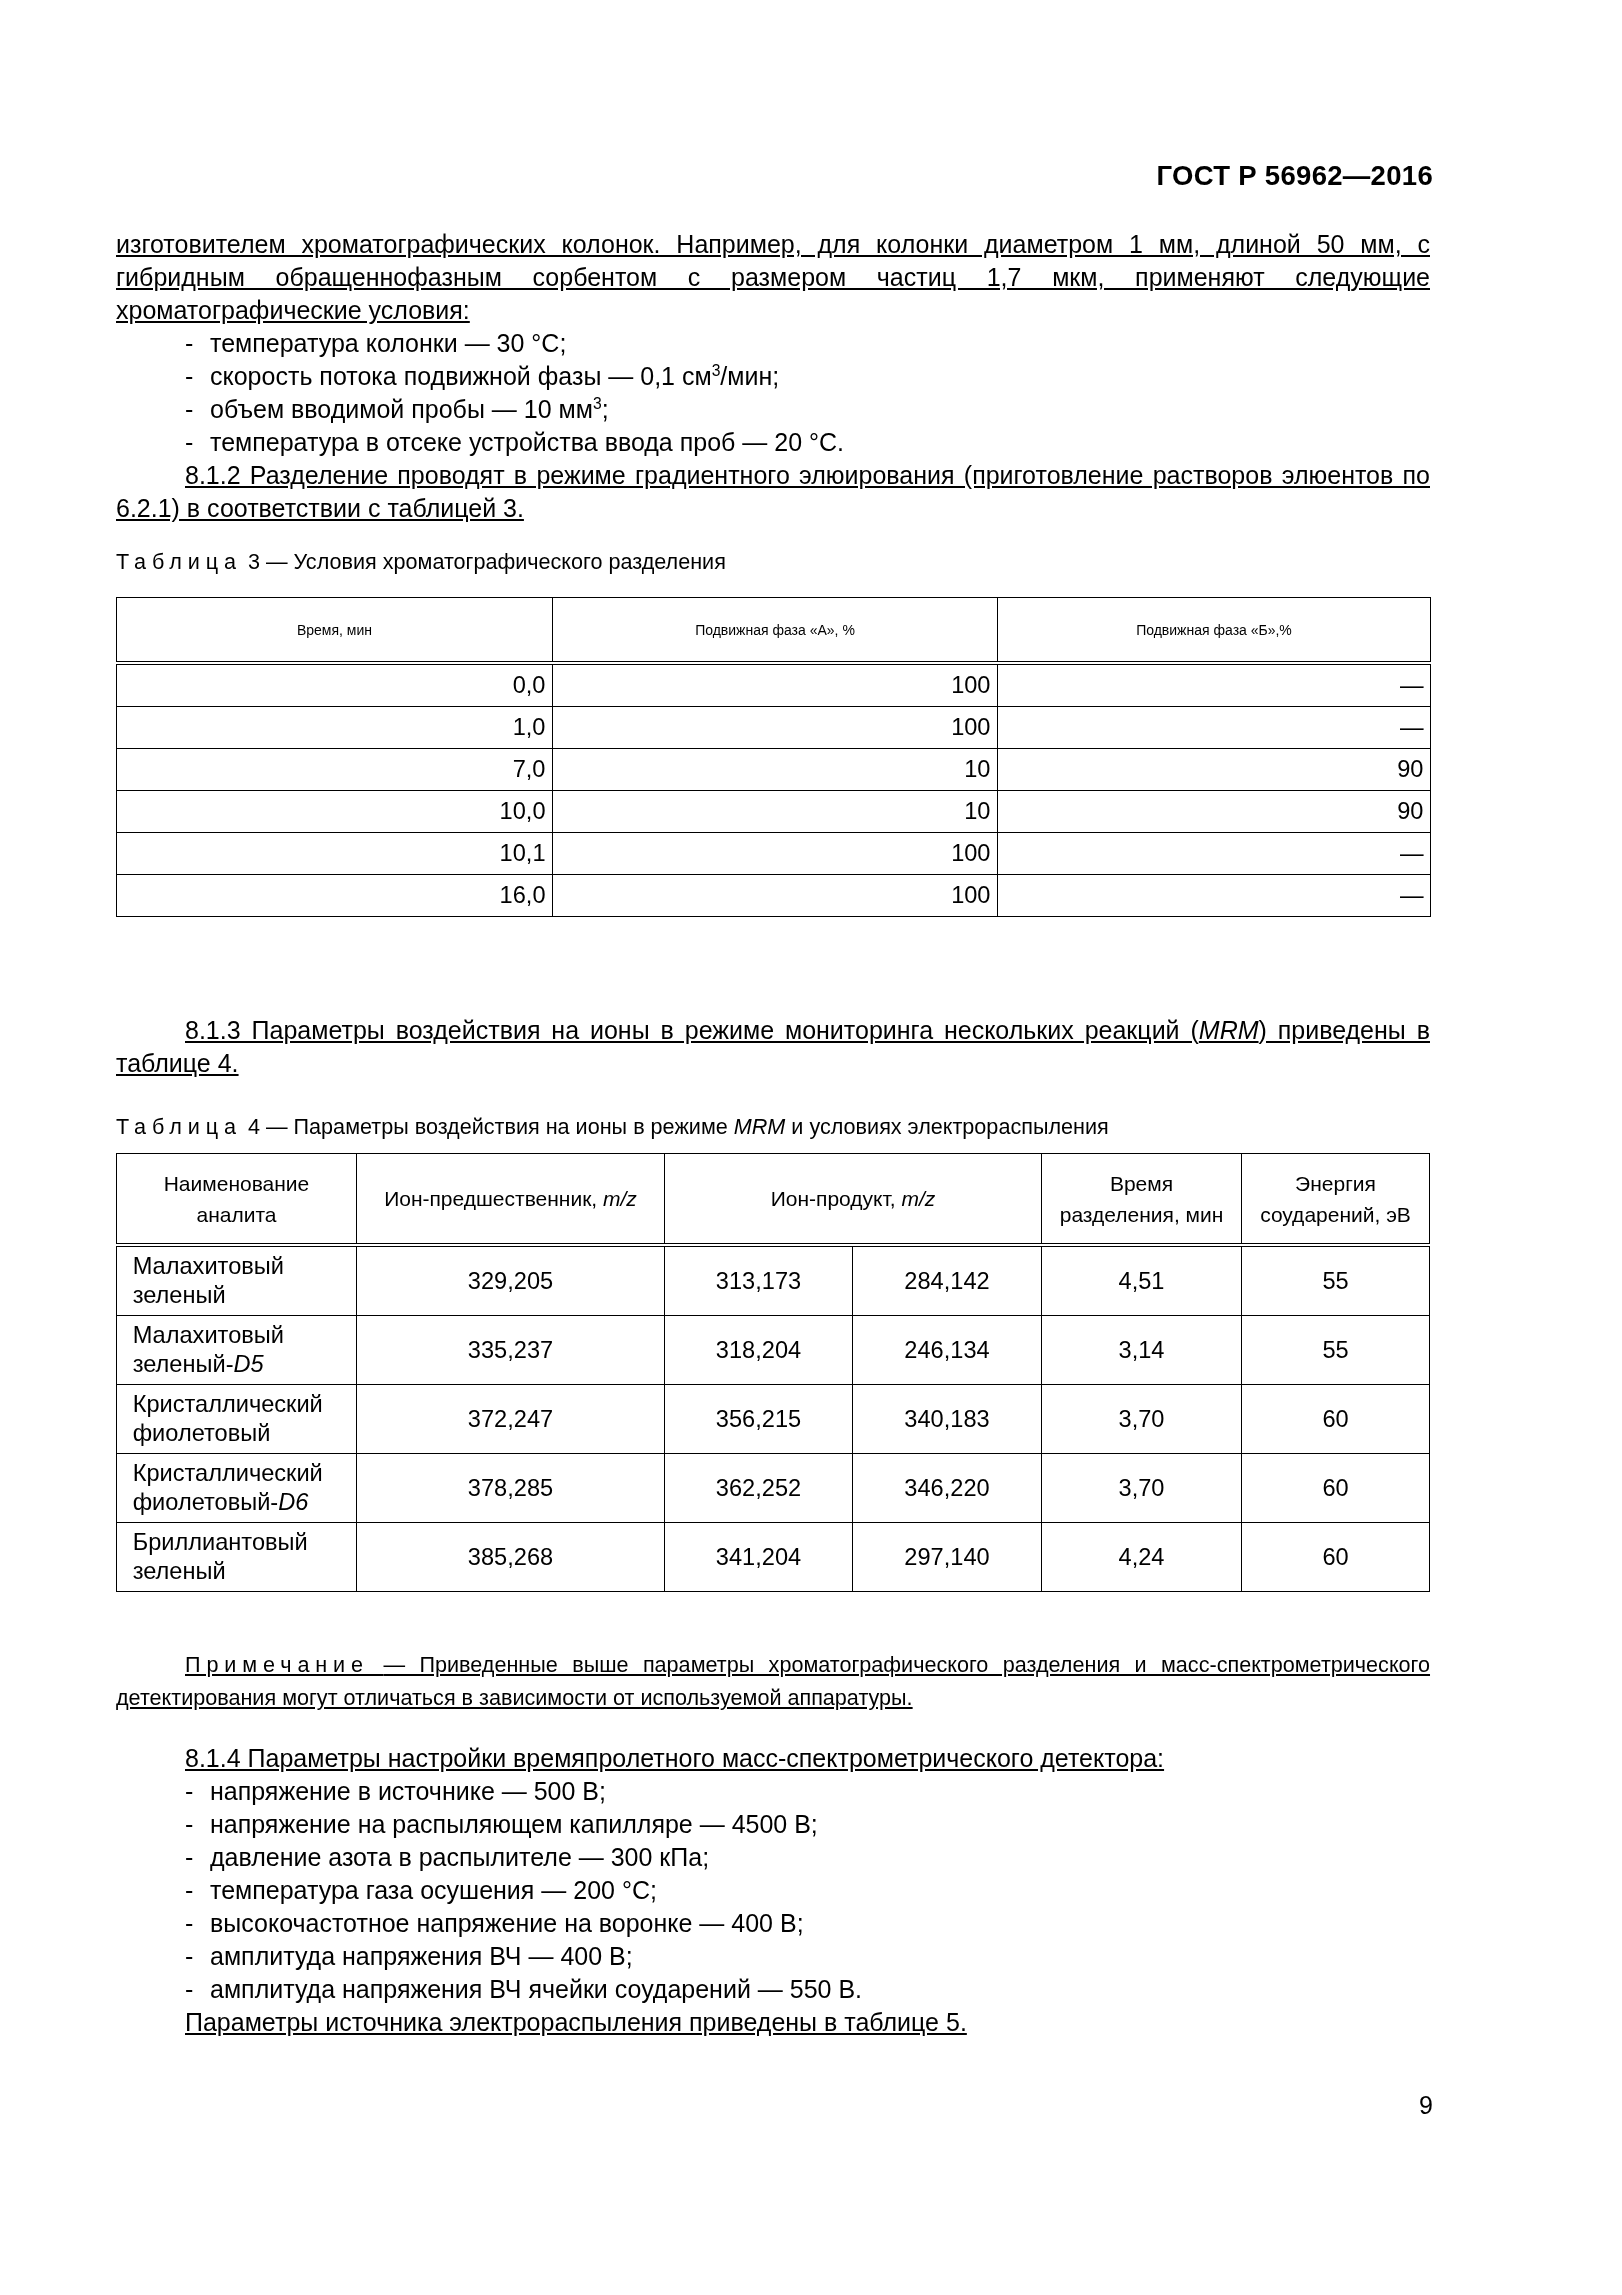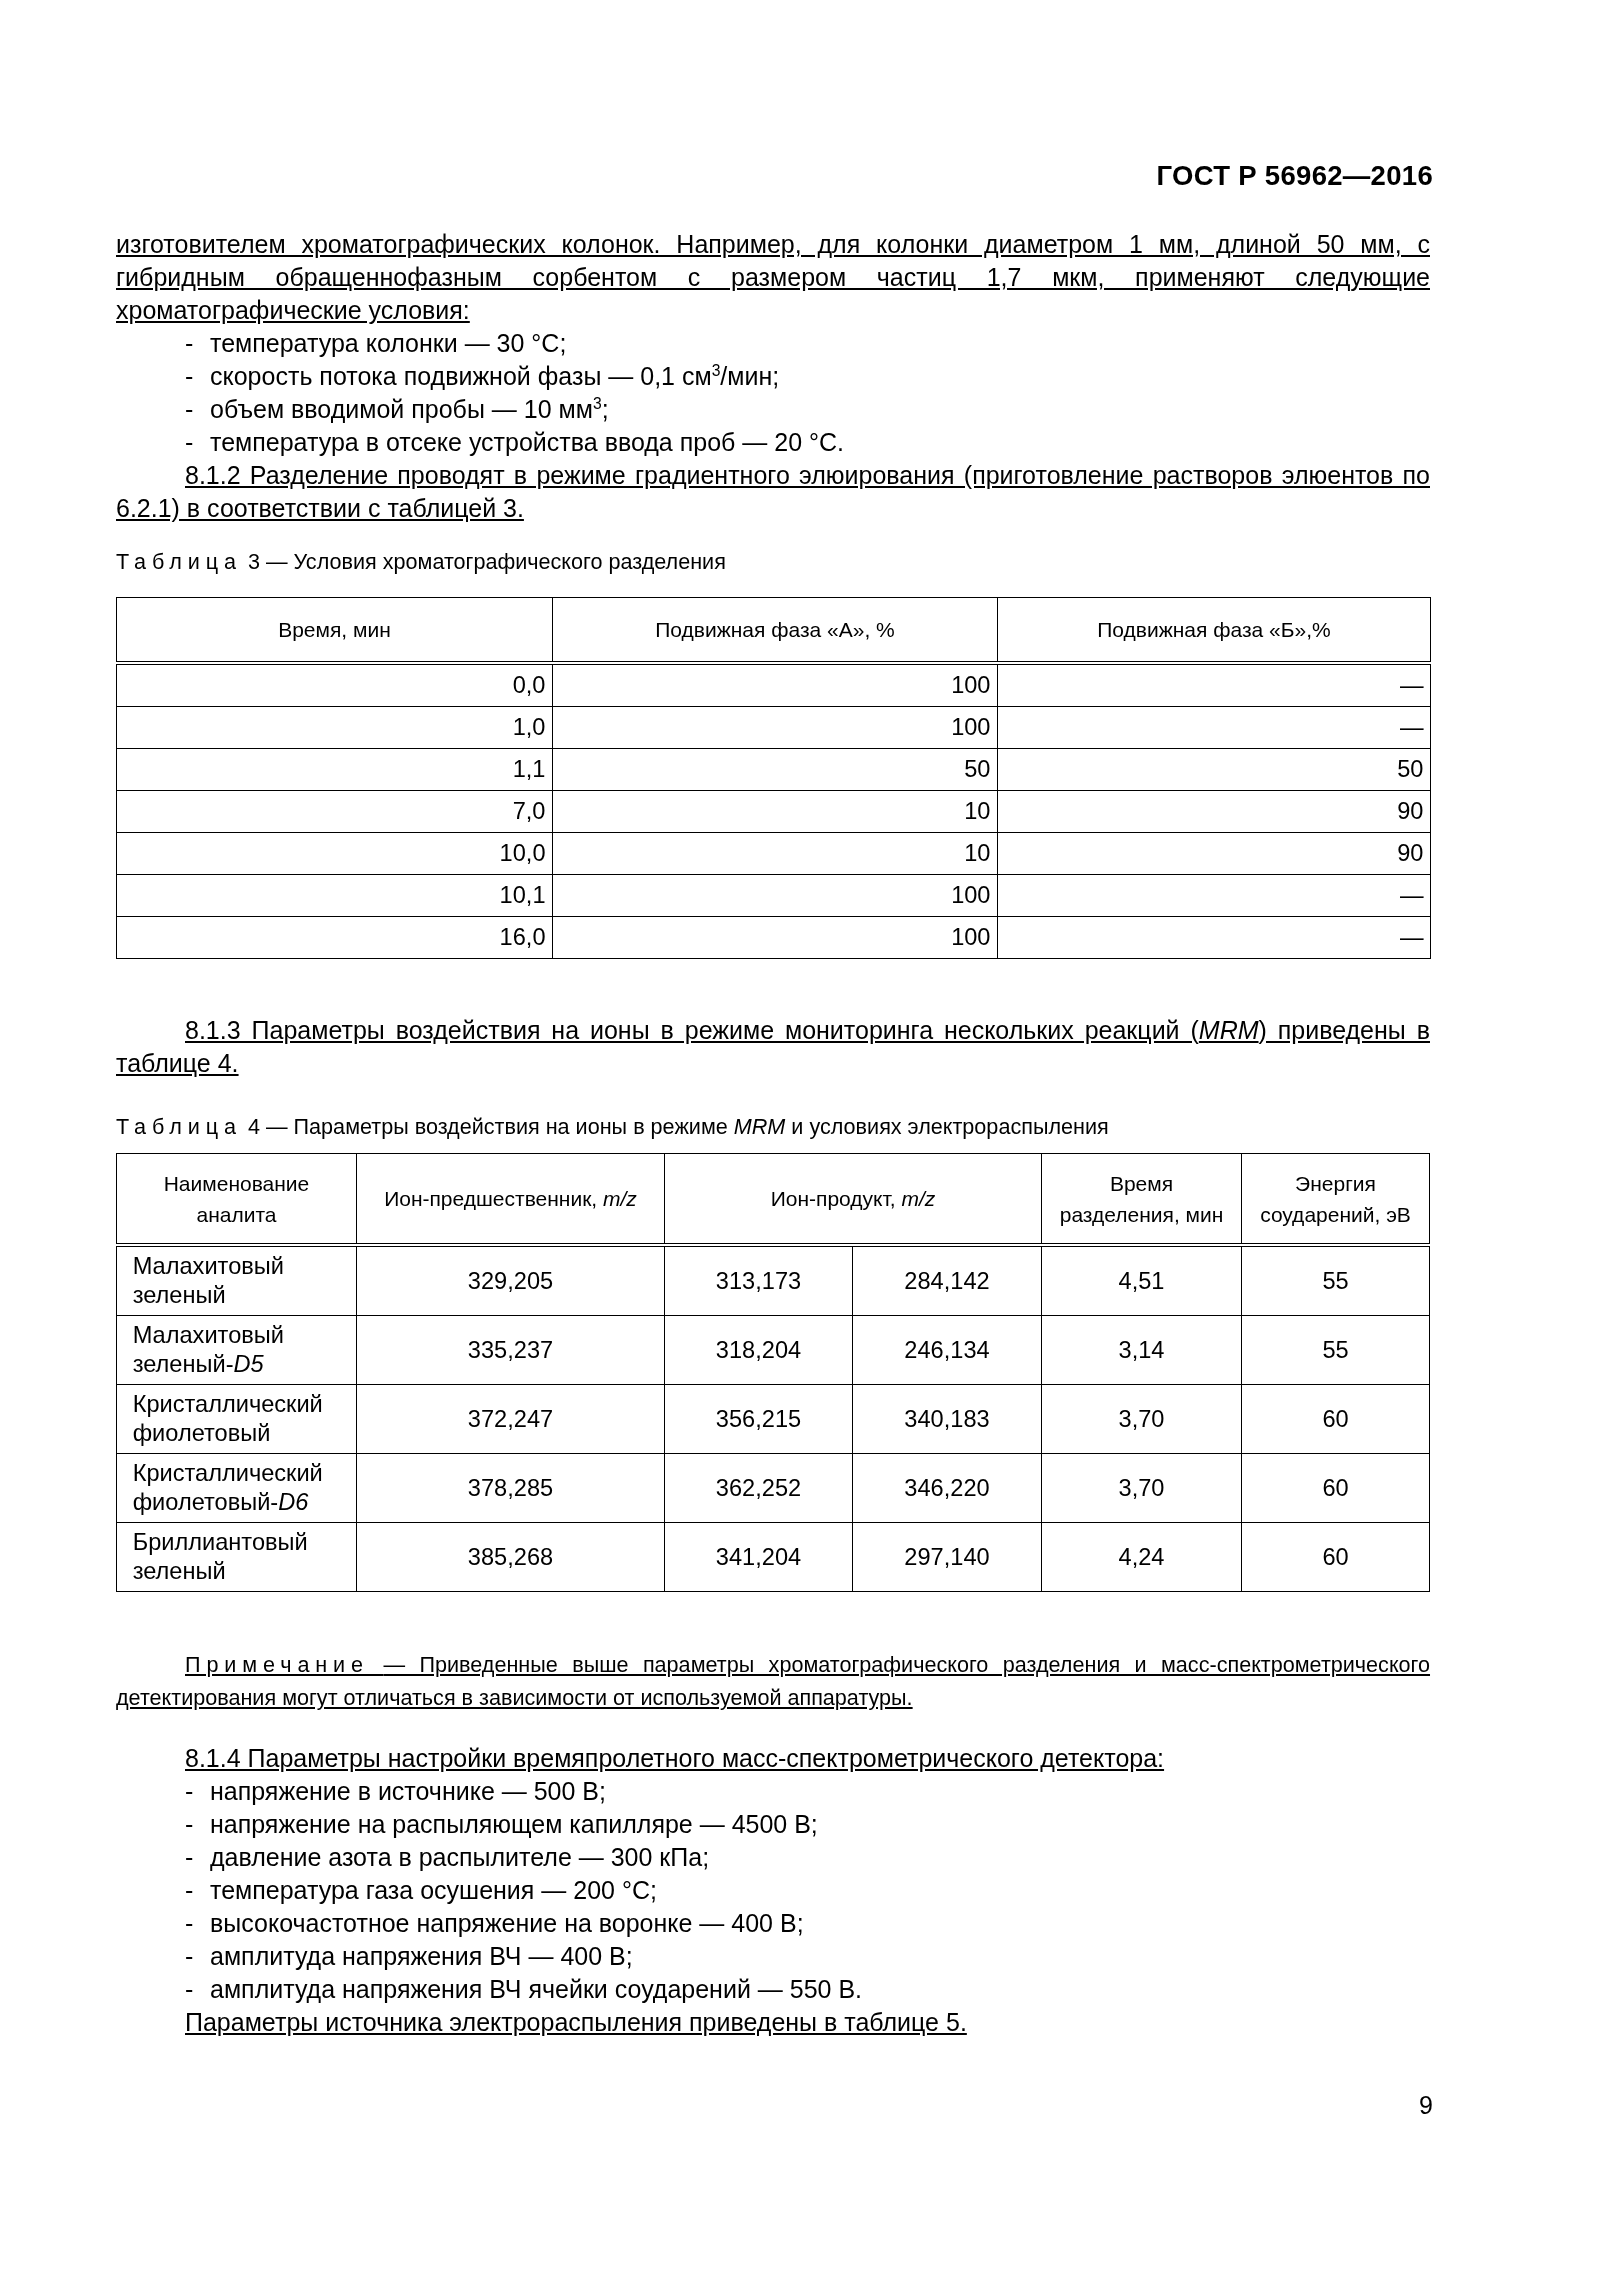--- a/index.html
+++ b/index.html
@@ -18,21 +18,21 @@
   .justify { text-align: justify; text-align-last: left; }
   .indent { text-indent: 69px; }
   .bullets { list-style: none; margin: 0; padding: 0; }
   .bullets li { font-size: 25px; line-height: 33px; padding-left: 69px; }
   .bullets li .dash { display: inline-block; width: 25px; }
   sup { font-size: 15.7px; line-height: 0; vertical-align: 9.2px; }
   .caption { font-size: 21.6px; line-height: 29px; }
   .spaced { letter-spacing: 5.9px; }
   table { border-collapse: collapse; width: 1314px; table-layout: fixed; }
   td, th { border: 1.3px solid #000; font-weight: normal; text-align: center; vertical-align: middle; padding: 0 6.5px; }
-  .t3 th { font-size: 21px; height: 63px; }
+  .t3 th { font-size: 14px; height: 63px; }
   .t3 td { font-size: 23.6px; height: 41px; text-align: right; }
   .t3 thead tr th { border-bottom: 4.6px double #000; }
   .t4 th { font-size: 21px; line-height: 31px; height: 89px; }
   .t4 td { font-size: 23.6px; height: 68px; }
   .t4 td.name { text-align: left; line-height: 29px; padding-left: 15.7px; }
   .t4 thead tr th { border-bottom: 4.6px double #000; }
   .note { font-size: 21.6px; line-height: 33px; }
   .page-num { position: absolute; right: 190px; top: 2091px; font-size: 25px; }
 </style>
 </head>
@@ -76,25 +76,20 @@
       <tbody>
         <tr>
             <td>0,0</td>
             <td>100</td>
             <td>—</td>
           </tr>
         <tr>
             <td>1,0</td>
             <td>100</td>
             <td>—</td>
-          </tr>
-        <tr>
-            <td>1,1</td>
-            <td>50</td>
-            <td>50</td>
           </tr>
         <tr>
             <td>7,0</td>
             <td>10</td>
             <td>90</td>
           </tr>
         <tr>
             <td>10,0</td>
             <td>10</td>
             <td>90</td>

